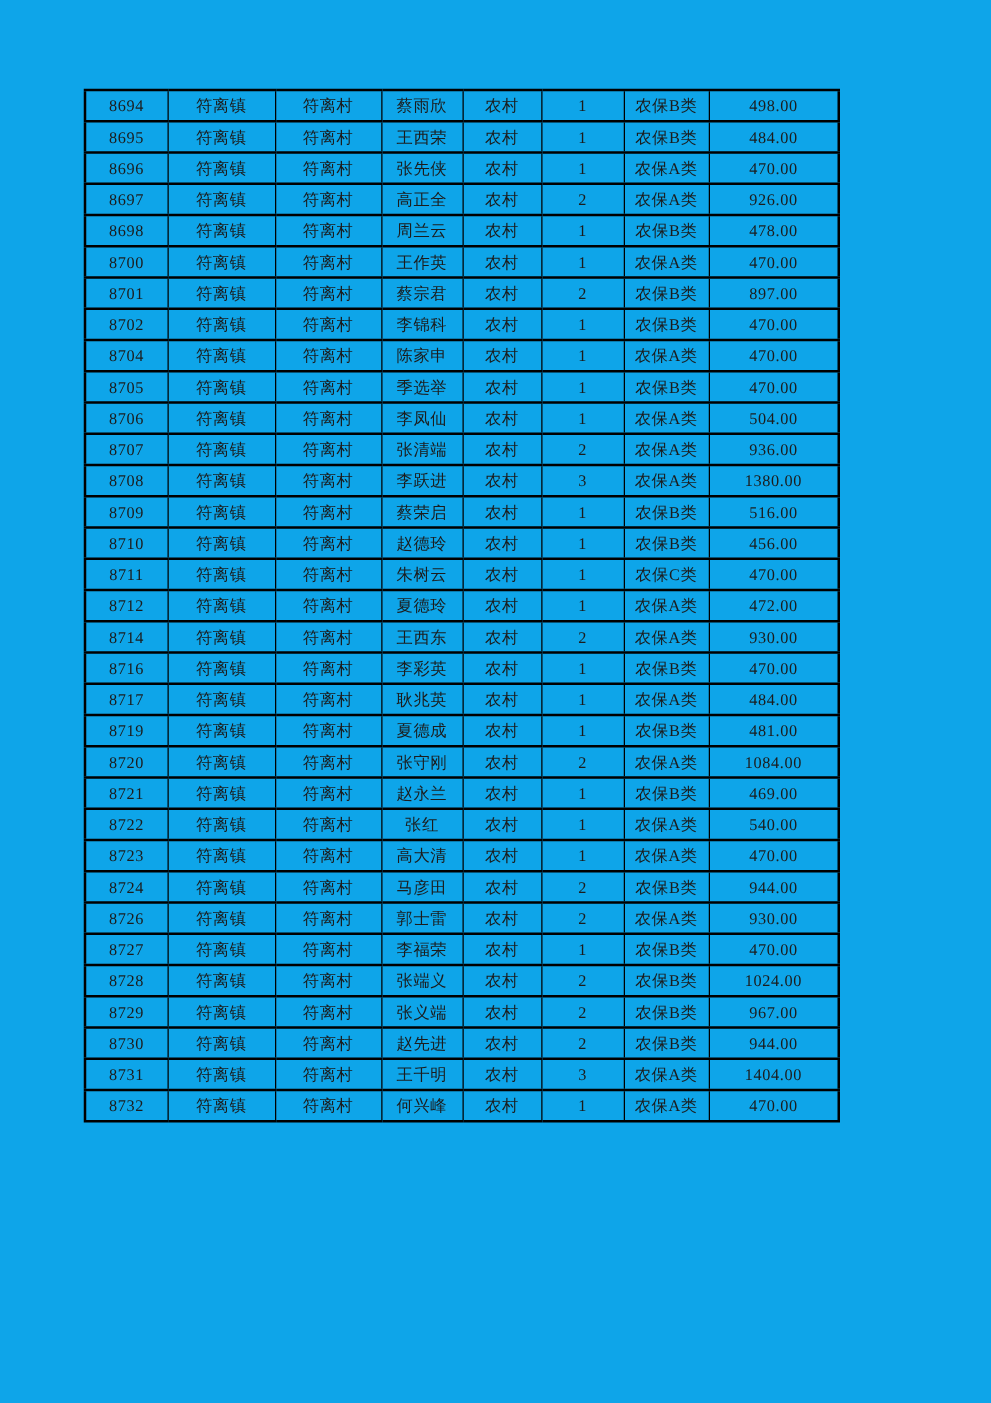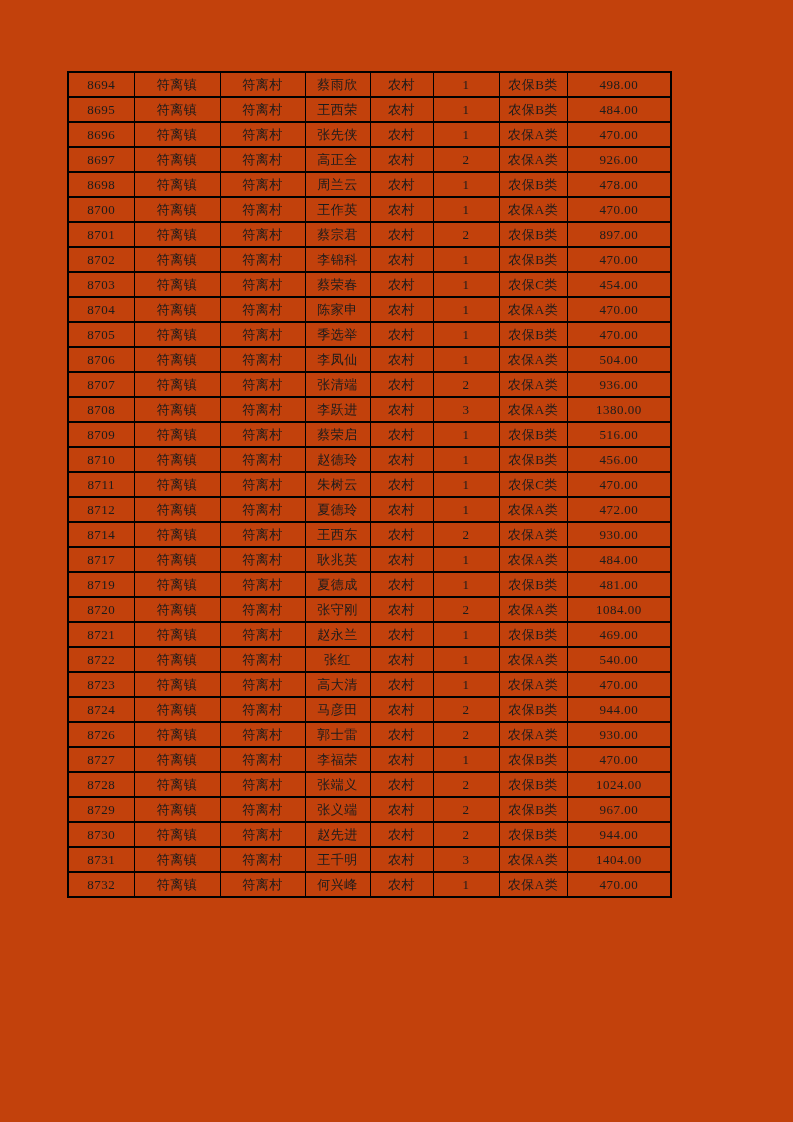--- a/index.html
+++ b/index.html
@@ -4,21 +4,21 @@
 <style>
   html, body {
     margin: 0;
     padding: 0;
     background: #ffffff;
   }
   .page {
     position: relative;
     width: 793px;
     height: 1122px;
-    background: #c2410c;
+    background: #0ea5e9;
     overflow: hidden;
     font-family: "Liberation Serif", "DejaVu Serif", serif;
   }
   table.data-table {
     position: absolute;
     left: 67px;
     top: 71px;
     border-collapse: collapse;
     table-layout: fixed;
     border: 2px solid #000000;
@@ -136,107 +136,97 @@
           <td>8702</td>
           <td>符离镇</td>
           <td>符离村</td>
           <td>李锦科</td>
           <td>农村</td>
           <td>1</td>
           <td>农保B类</td>
           <td>470.00</td>
         </tr>
         <tr>
-          <td>8703</td>
-          <td>符离镇</td>
-          <td>符离村</td>
-          <td>蔡荣春</td>
+          <td>8704</td>
+          <td>符离镇</td>
+          <td>符离村</td>
+          <td>陈家申</td>
+          <td>农村</td>
+          <td>1</td>
+          <td>农保A类</td>
+          <td>470.00</td>
+        </tr>
+        <tr>
+          <td>8705</td>
+          <td>符离镇</td>
+          <td>符离村</td>
+          <td>季选举</td>
+          <td>农村</td>
+          <td>1</td>
+          <td>农保B类</td>
+          <td>470.00</td>
+        </tr>
+        <tr>
+          <td>8706</td>
+          <td>符离镇</td>
+          <td>符离村</td>
+          <td>李凤仙</td>
+          <td>农村</td>
+          <td>1</td>
+          <td>农保A类</td>
+          <td>504.00</td>
+        </tr>
+        <tr>
+          <td>8707</td>
+          <td>符离镇</td>
+          <td>符离村</td>
+          <td>张清端</td>
+          <td>农村</td>
+          <td>2</td>
+          <td>农保A类</td>
+          <td>936.00</td>
+        </tr>
+        <tr>
+          <td>8708</td>
+          <td>符离镇</td>
+          <td>符离村</td>
+          <td>李跃进</td>
+          <td>农村</td>
+          <td>3</td>
+          <td>农保A类</td>
+          <td>1380.00</td>
+        </tr>
+        <tr>
+          <td>8709</td>
+          <td>符离镇</td>
+          <td>符离村</td>
+          <td>蔡荣启</td>
+          <td>农村</td>
+          <td>1</td>
+          <td>农保B类</td>
+          <td>516.00</td>
+        </tr>
+        <tr>
+          <td>8710</td>
+          <td>符离镇</td>
+          <td>符离村</td>
+          <td>赵德玲</td>
+          <td>农村</td>
+          <td>1</td>
+          <td>农保B类</td>
+          <td>456.00</td>
+        </tr>
+        <tr>
+          <td>8711</td>
+          <td>符离镇</td>
+          <td>符离村</td>
+          <td>朱树云</td>
           <td>农村</td>
           <td>1</td>
           <td>农保C类</td>
-          <td>454.00</td>
-        </tr>
-        <tr>
-          <td>8704</td>
-          <td>符离镇</td>
-          <td>符离村</td>
-          <td>陈家申</td>
-          <td>农村</td>
-          <td>1</td>
-          <td>农保A类</td>
-          <td>470.00</td>
-        </tr>
-        <tr>
-          <td>8705</td>
-          <td>符离镇</td>
-          <td>符离村</td>
-          <td>季选举</td>
-          <td>农村</td>
-          <td>1</td>
-          <td>农保B类</td>
-          <td>470.00</td>
-        </tr>
-        <tr>
-          <td>8706</td>
-          <td>符离镇</td>
-          <td>符离村</td>
-          <td>李凤仙</td>
-          <td>农村</td>
-          <td>1</td>
-          <td>农保A类</td>
-          <td>504.00</td>
-        </tr>
-        <tr>
-          <td>8707</td>
-          <td>符离镇</td>
-          <td>符离村</td>
-          <td>张清端</td>
-          <td>农村</td>
-          <td>2</td>
-          <td>农保A类</td>
-          <td>936.00</td>
-        </tr>
-        <tr>
-          <td>8708</td>
-          <td>符离镇</td>
-          <td>符离村</td>
-          <td>李跃进</td>
-          <td>农村</td>
-          <td>3</td>
-          <td>农保A类</td>
-          <td>1380.00</td>
-        </tr>
-        <tr>
-          <td>8709</td>
-          <td>符离镇</td>
-          <td>符离村</td>
-          <td>蔡荣启</td>
-          <td>农村</td>
-          <td>1</td>
-          <td>农保B类</td>
-          <td>516.00</td>
-        </tr>
-        <tr>
-          <td>8710</td>
-          <td>符离镇</td>
-          <td>符离村</td>
-          <td>赵德玲</td>
-          <td>农村</td>
-          <td>1</td>
-          <td>农保B类</td>
-          <td>456.00</td>
-        </tr>
-        <tr>
-          <td>8711</td>
-          <td>符离镇</td>
-          <td>符离村</td>
-          <td>朱树云</td>
-          <td>农村</td>
-          <td>1</td>
-          <td>农保C类</td>
           <td>470.00</td>
         </tr>
         <tr>
           <td>8712</td>
           <td>符离镇</td>
           <td>符离村</td>
           <td>夏德玲</td>
           <td>农村</td>
           <td>1</td>
           <td>农保A类</td>
@@ -244,20 +234,30 @@
         </tr>
         <tr>
           <td>8714</td>
           <td>符离镇</td>
           <td>符离村</td>
           <td>王西东</td>
           <td>农村</td>
           <td>2</td>
           <td>农保A类</td>
           <td>930.00</td>
+        </tr>
+        <tr>
+          <td>8716</td>
+          <td>符离镇</td>
+          <td>符离村</td>
+          <td>李彩英</td>
+          <td>农村</td>
+          <td>1</td>
+          <td>农保B类</td>
+          <td>470.00</td>
         </tr>
         <tr>
           <td>8717</td>
           <td>符离镇</td>
           <td>符离村</td>
           <td>耿兆英</td>
           <td>农村</td>
           <td>1</td>
           <td>农保A类</td>
           <td>484.00</td>

